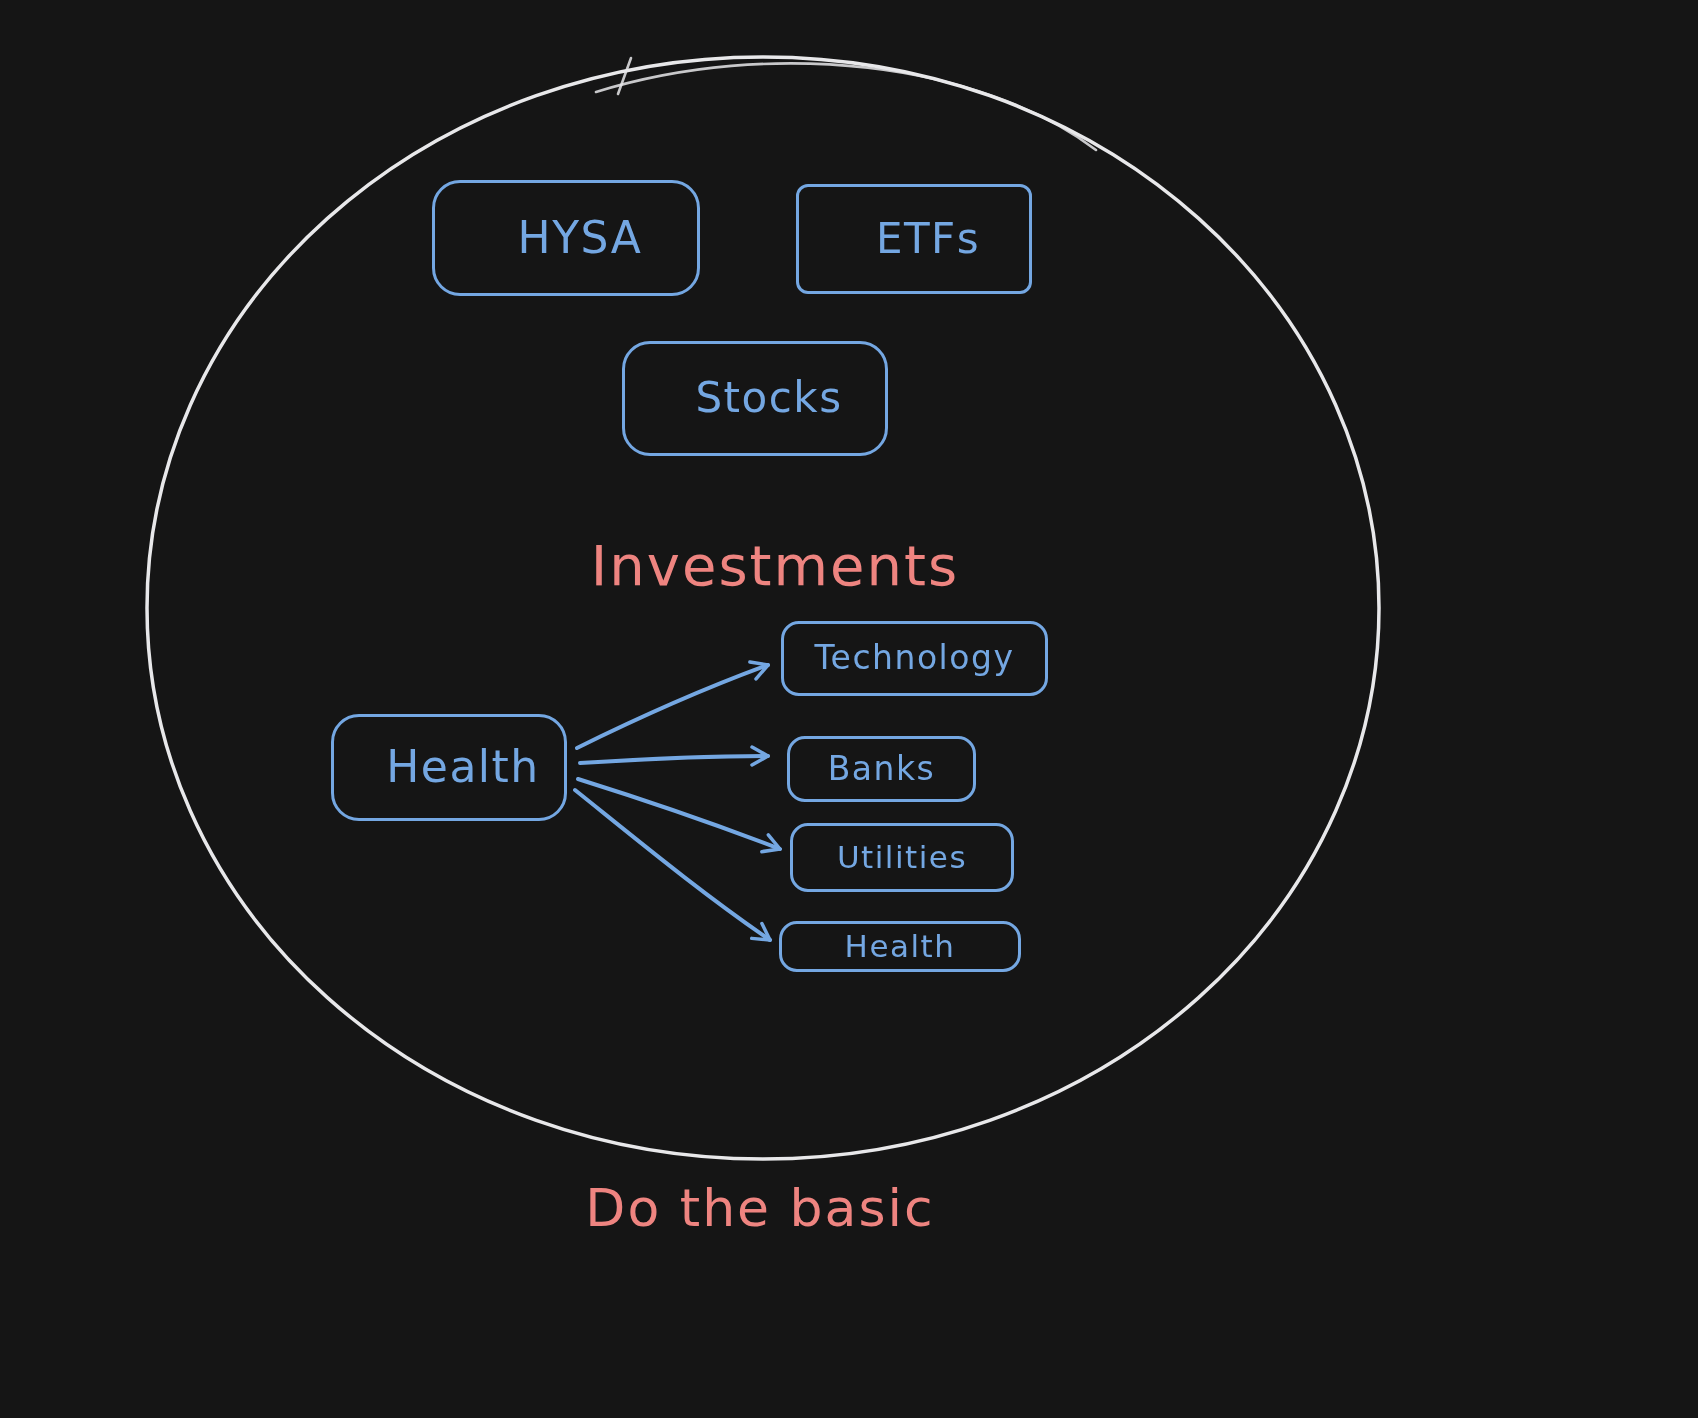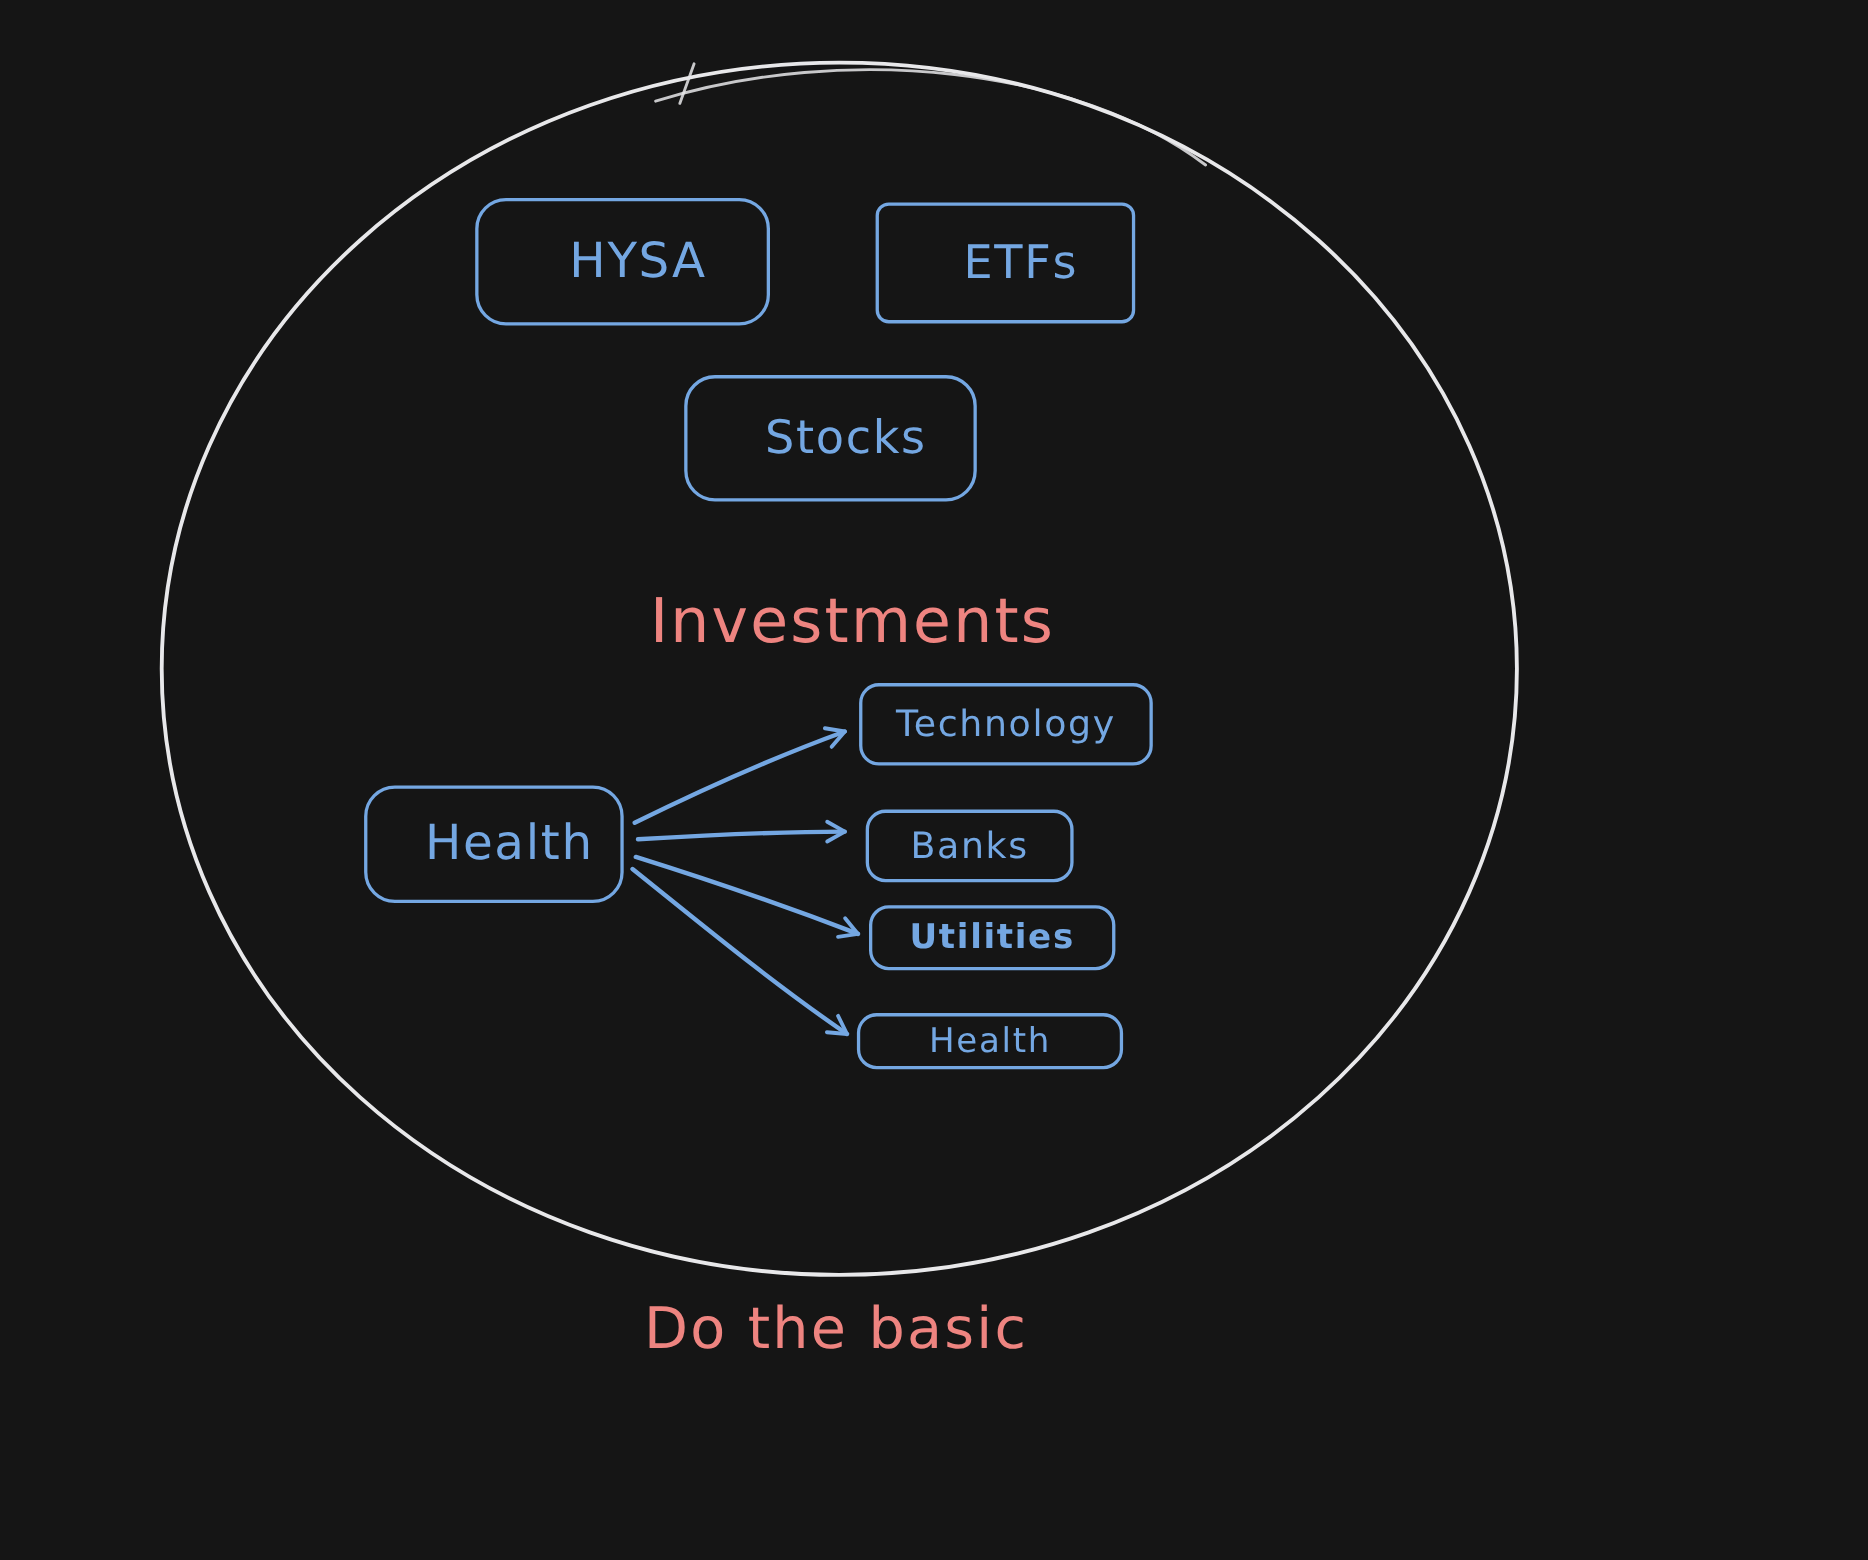--- a/index.html
+++ b/index.html
@@ -32,21 +32,21 @@
   }
   .node span{transform:translateY(-1px);}
   .big{border-radius:28px;font-size:44px;padding-left:28px;}
   .small{border-radius:18px;font-size:33px;}
   .hysa{left:432px;top:180px;width:268px;height:116px;}
   .etfs{left:796px;top:184px;width:236px;height:110px;font-size:42px;border-radius:12px;}
   .reits{left:622px;top:341px;width:266px;height:115px;font-size:42px;}
   .stocks{left:331px;top:714px;width:236px;height:107px;}
   .technology{left:781px;top:621px;width:267px;height:75px;}
   .banks{left:787px;top:724px;width:189px;height:66px;margin-top:12px;}
-  .utilities{left:790px;top:823px;width:224px;height:59px;font-size:31px;font-weight:bold;}
+  .utilities{left:790px;top:823px;width:224px;height:69px;font-size:31px;}
   .health{left:779px;top:921px;width:242px;height:51px;font-size:31px;}
   .label{
     position:absolute;
     color:var(--accent-red);
     text-align:center;
     letter-spacing:2px;
   }
   .title{left:555px;top:503px;width:440px;font-size:56px;margin-top:30px;}
   .caption{left:535px;top:1178px;width:450px;font-size:52px;}
 </style>

